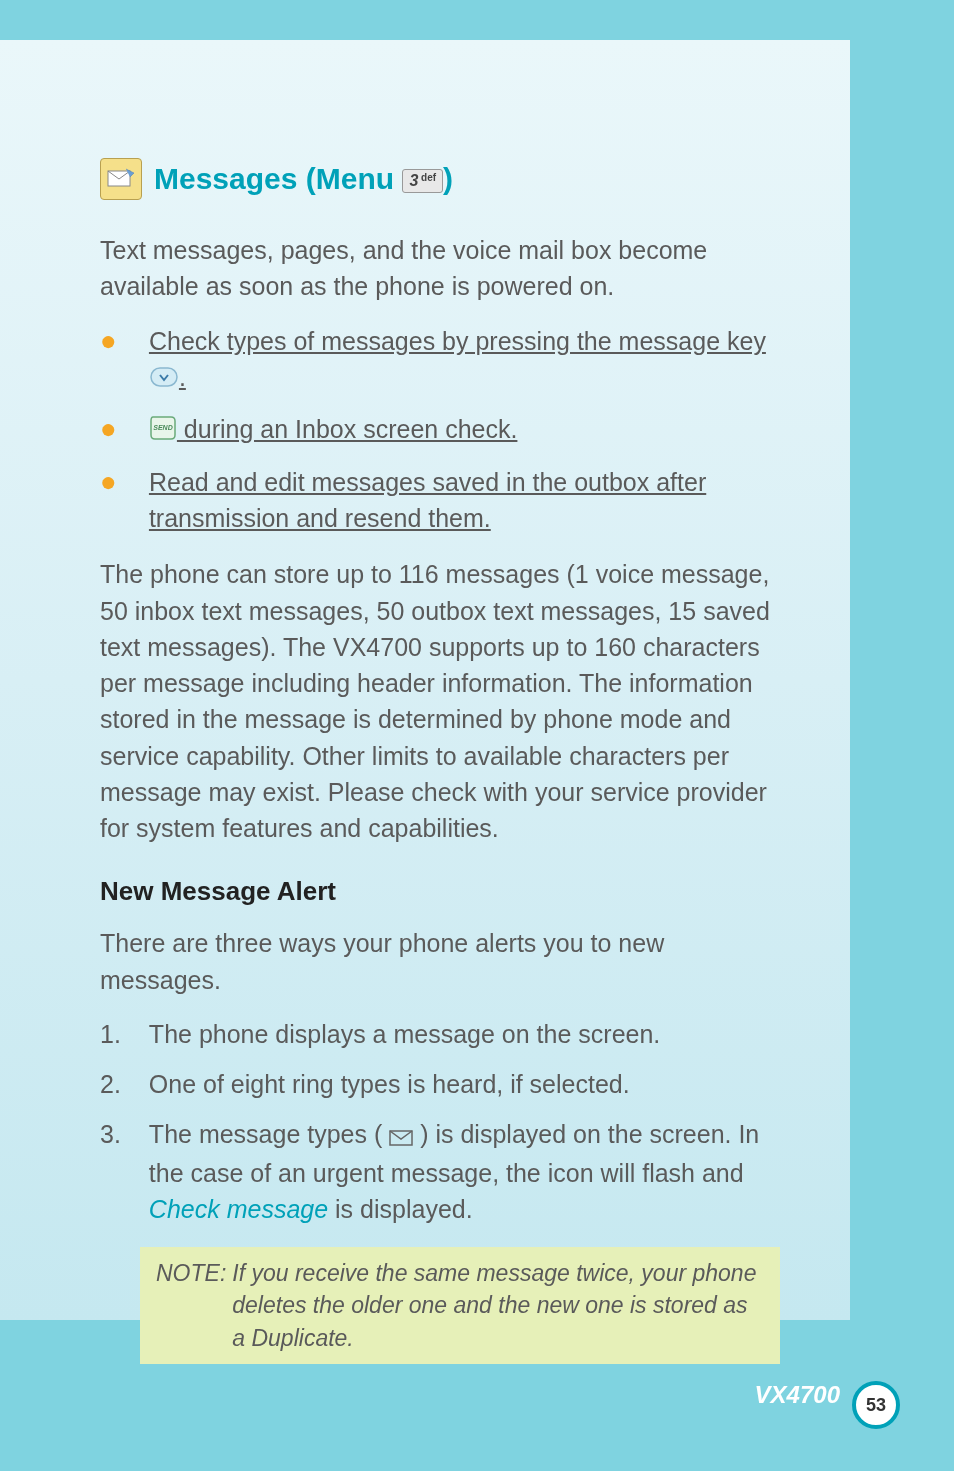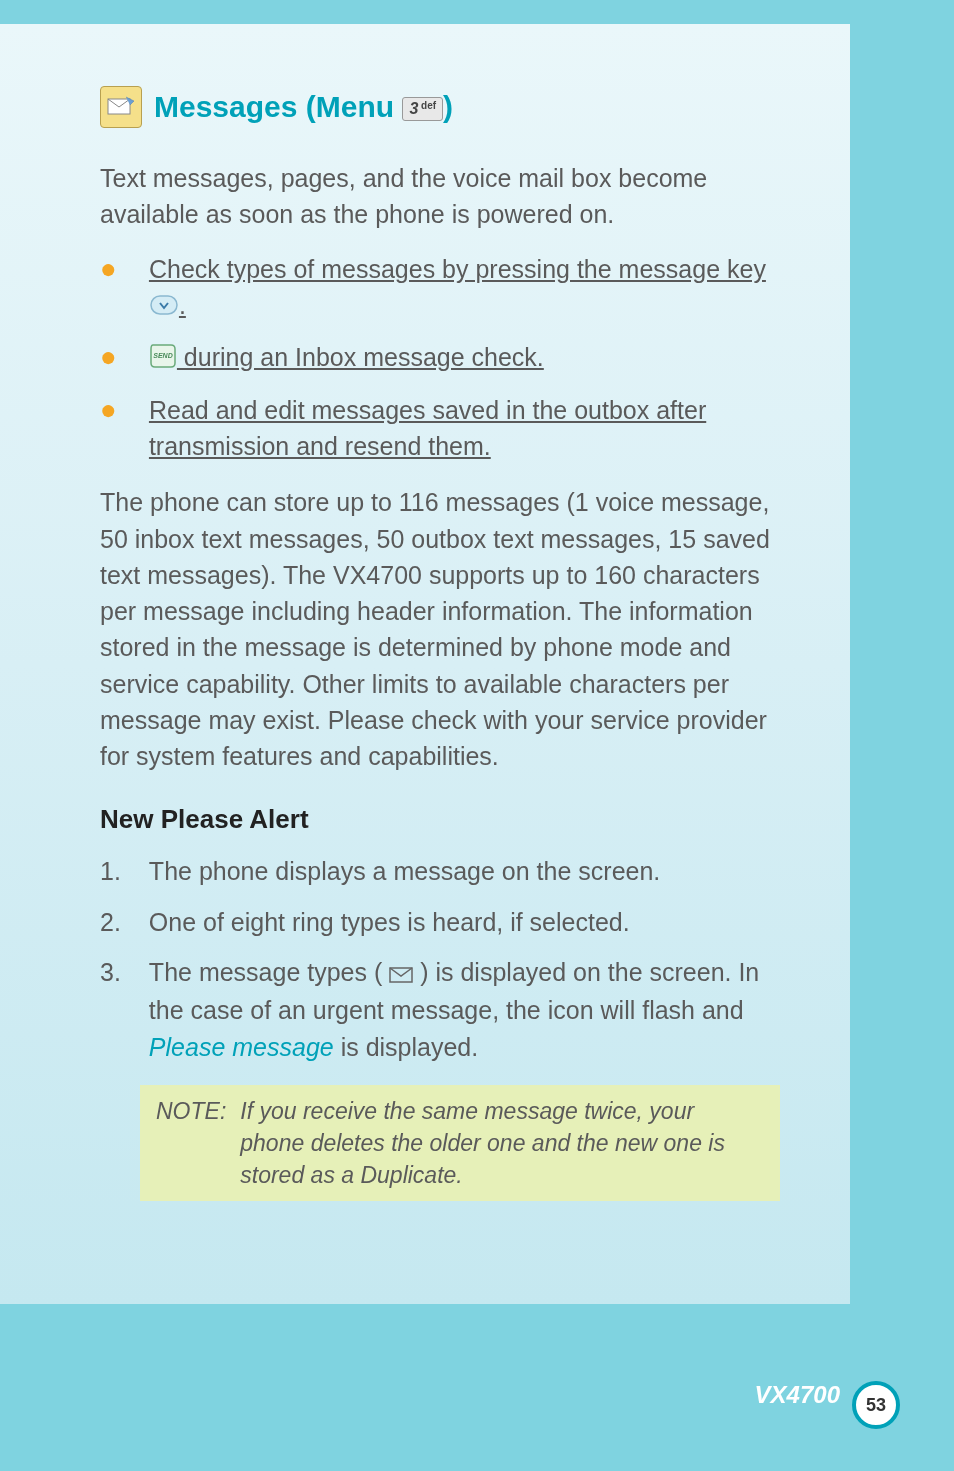--- a/index.html
+++ b/index.html
@@ -5,26 +5,26 @@
     * { margin: 0; padding: 0; box-sizing: border-box; }
     body {
       width: 954px;
       height: 1471px;
       background: #7fd3e0;
       font-family: Helvetica, Arial, sans-serif;
       position: relative;
     }
     .page-inner {
       position: absolute;
-      top: 24px;
+      top: 40px;
       left: 0;
       width: 850px;
       height: 1280px;
       background: linear-gradient(to bottom, #eaf7fa 0%, #d8eff5 50%, #c5e8f0 100%);
-      padding: 62px 70px 60px 100px;
+      padding: 118px 70px 60px 100px;
     }
     .section-title {
       display: flex;
       align-items: center;
       margin-bottom: 32px;
     }
     .msg-icon-box {
       width: 42px;
       height: 42px;
       background: #f5e08a;
@@ -121,21 +121,21 @@
     }
     .note-label {
       font-weight: normal;
     }
     .note-text {
       margin-left: 0;
     }
     .note-flex {
       display: flex;
     }
-    .note-col1 { flex-shrink: 0; margin-right: 14px; font-style: italic; }
+    .note-col1 { flex-shrink: 0; margin-right: 6px; font-style: italic; }
     .footer {
       position: absolute;
       bottom: 42px;
       right: 54px;
       display: flex;
       align-items: flex-start;
     }
     .model-name {
       font-size: 24px;
       font-weight: bold;
@@ -186,50 +186,51 @@
               <path d="M11 9 L15 14 L19 9" fill="none" stroke="#3a7aa8" stroke-width="2"></path>
             </svg></span><span>.</span>
       </span>
     </div>
     <div class="bullet-item">
       <span class="bullet-dot">●</span>
       <span class="bullet-text">
         <span class="send-key"><svg width="28" height="26" viewBox="0 0 28 26">
               <path d="M4 2 Q2 2 2 6 L2 20 Q2 24 6 24 L22 24 Q26 24 26 20 L26 6 Q26 2 22 2 Z" fill="#e8f5ea" stroke="#6aaa7a" stroke-width="1.5"></path>
               <text x="14" y="15" font-size="7" fill="#4a8a5a" text-anchor="middle" font-style="italic" font-weight="bold">SEND</text>
-            </svg></span><span> during an Inbox message check.</span>
+            </svg></span><span> during an Inbox screen check.</span>
       </span>
     </div>
     <div class="bullet-item">
       <span class="bullet-dot">●</span>
       <span class="bullet-text">Read and edit messages saved in the outbox after transmission and resend them.</span>
     </div>
   </div>
 
   <p class="body-text">The phone can store up to 116 messages (1 voice message, 50 inbox text messages, 50 outbox text messages, 15 saved text messages). The VX4700 supports up to 160 characters per message including header information. The information stored in the message is determined by phone mode and service capability. Other limits to available characters per message may exist. Please check with your service provider for system features and capabilities.</p>
 
-  <h3 class="subsection-title">New Please Alert</h3>
-
+  <h3 class="subsection-title">New Message Alert</h3>
+
+  <p class="body-text">There are three ways your phone alerts you to new messages.</p>
 
   <div>
     <div class="numbered-item">
       <span class="num-marker">1.</span>
       <span class="numbered-text">The phone displays a message on the screen.</span>
     </div>
     <div class="numbered-item">
       <span class="num-marker">2.</span>
       <span class="numbered-text">One of eight ring types is heard, if selected.</span>
     </div>
     <div class="numbered-item">
       <span class="num-marker">3.</span>
       <span class="numbered-text">
         <span>The message types ( </span><span class="envelope-icon"><svg width="24" height="16" viewBox="0 0 24 16">
               <rect x="1" y="1" width="22" height="14" fill="none" stroke="#666" stroke-width="1.5"></rect>
               <path d="M1 1 L12 9 L23 1" fill="none" stroke="#666" stroke-width="1.5"></path>
-            </svg></span><span> ) is displayed on the screen. In the case of an urgent message, the icon will flash and </span><span class="italic-link">Please message</span><span> is displayed.</span>
+            </svg></span><span> ) is displayed on the screen. In the case of an urgent message, the icon will flash and </span><span class="italic-link">Check message</span><span> is displayed.</span>
       </span>
     </div>
   </div>
 
   <div class="note-box">
     <div class="note-flex">
       <span class="note-col1 note-label">NOTE:</span>
       <span class="note-text">If you receive the same message twice, your phone deletes the older one and the new one is stored as a Duplicate.</span>
     </div>
   </div>

